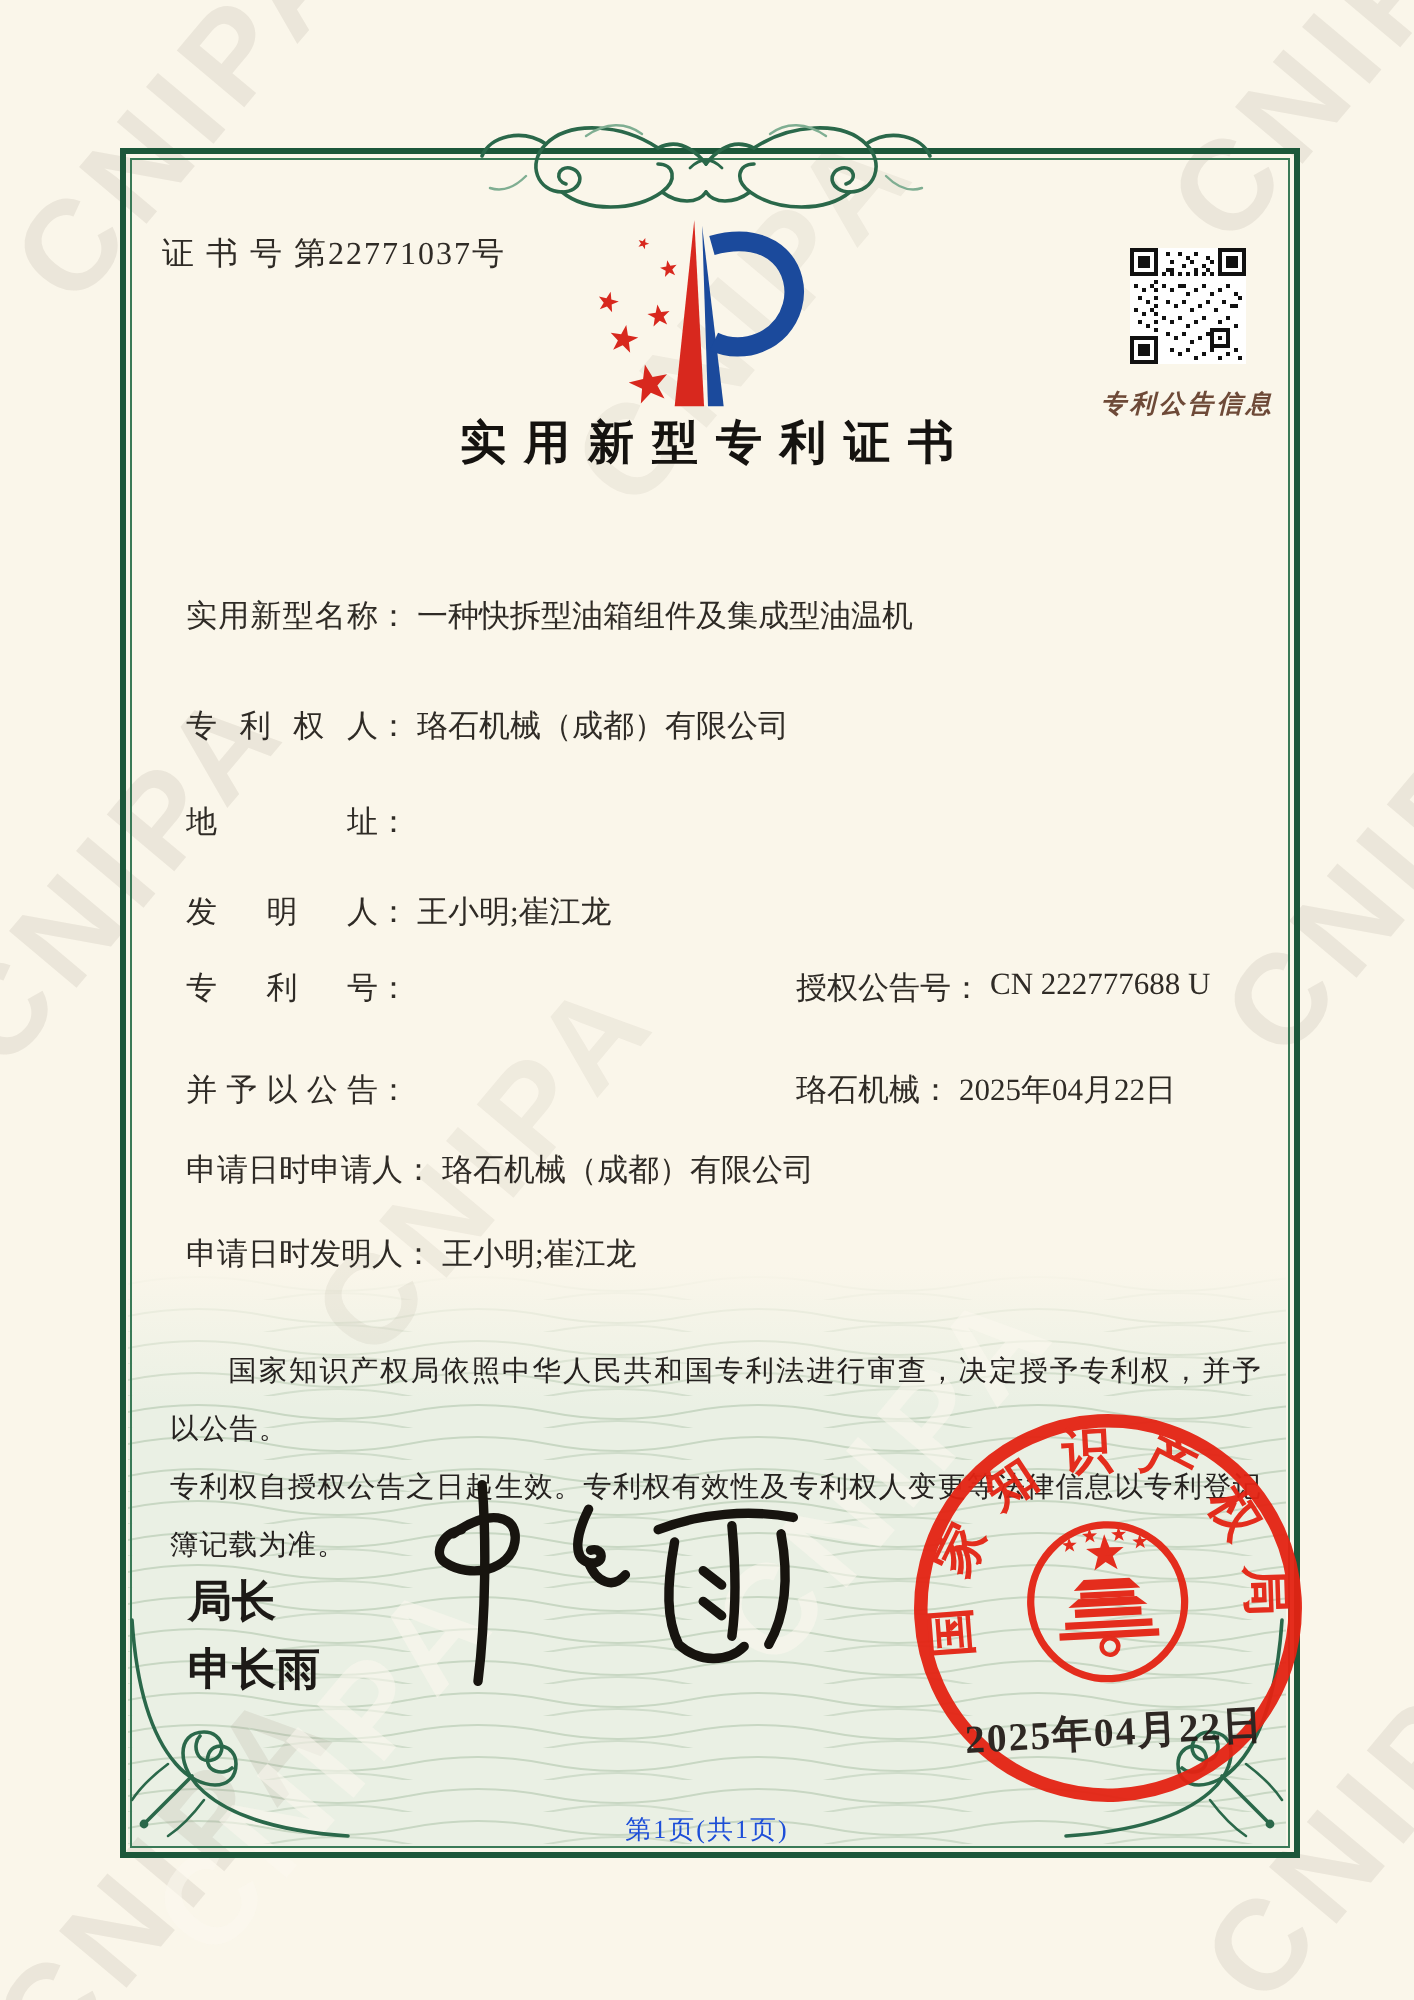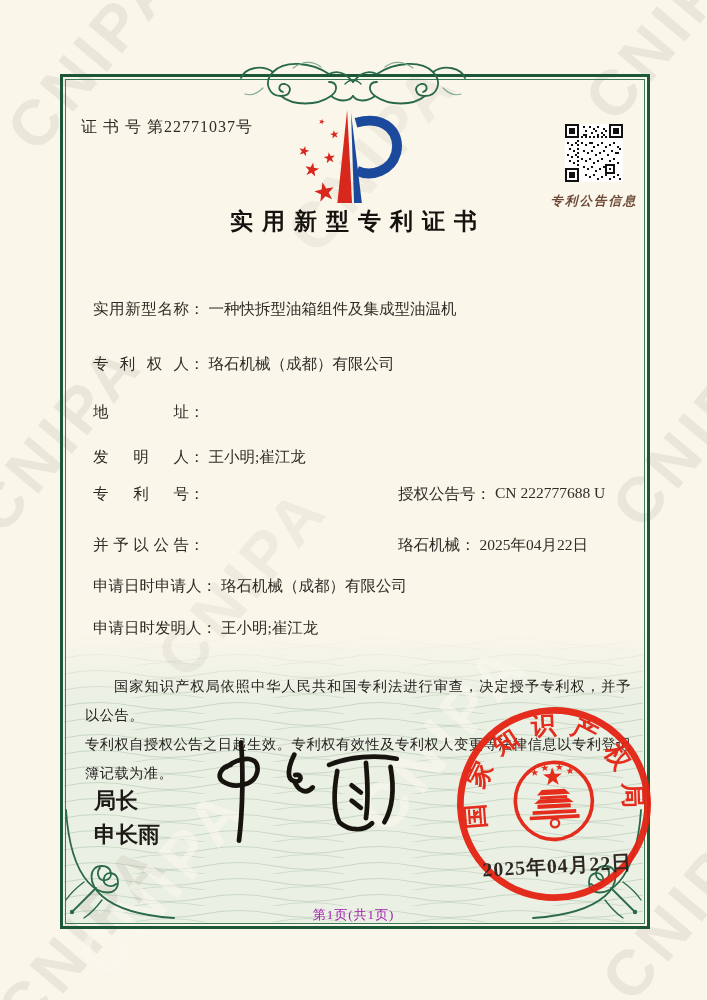--- a/index.html
+++ b/index.html
@@ -45,21 +45,21 @@
              line-height:29px;color:#262220;z-index:3;text-align:justify;}
   .st1{text-indent:2.05em;letter-spacing:0.6px;}
   .st2{letter-spacing:0.5px;}
   
   .signer{position:absolute;left:94px;top:784px;z-index:3;
           font-family:"Liberation Sans","DejaVu Sans",sans-serif;
           font-weight:700;font-size:22px;line-height:34px;color:#1d1a17;}
   .sig{position:absolute;left:196px;top:735px;z-index:3;}
   .seal{position:absolute;left:450px;top:700px;z-index:4;opacity:0.95;}
   .footer{position:absolute;left:0;top:906px;width:100%;text-align:center;
-          font-size:13px;letter-spacing:1px;z-index:3;color:#a21caf;}
+          font-size:13px;letter-spacing:1px;z-index:3;color:#1d4ed8;}
 </style>
 </head>
 <body>
 
 <div class="page">
 
   <svg width="0" height="0" style="position:absolute" aria-hidden="true">
     <defs>
       <path id="star" d="M0,-10 L2.35,-3.24 L9.51,-3.09 L3.8,1.24 L5.88,8.09 L0,4 L-5.88,8.09 L-3.8,1.24 L-9.51,-3.09 L-2.35,-3.24 Z"></path>
       <pattern id="wv" width="140" height="16" patternUnits="userSpaceOnUse">

